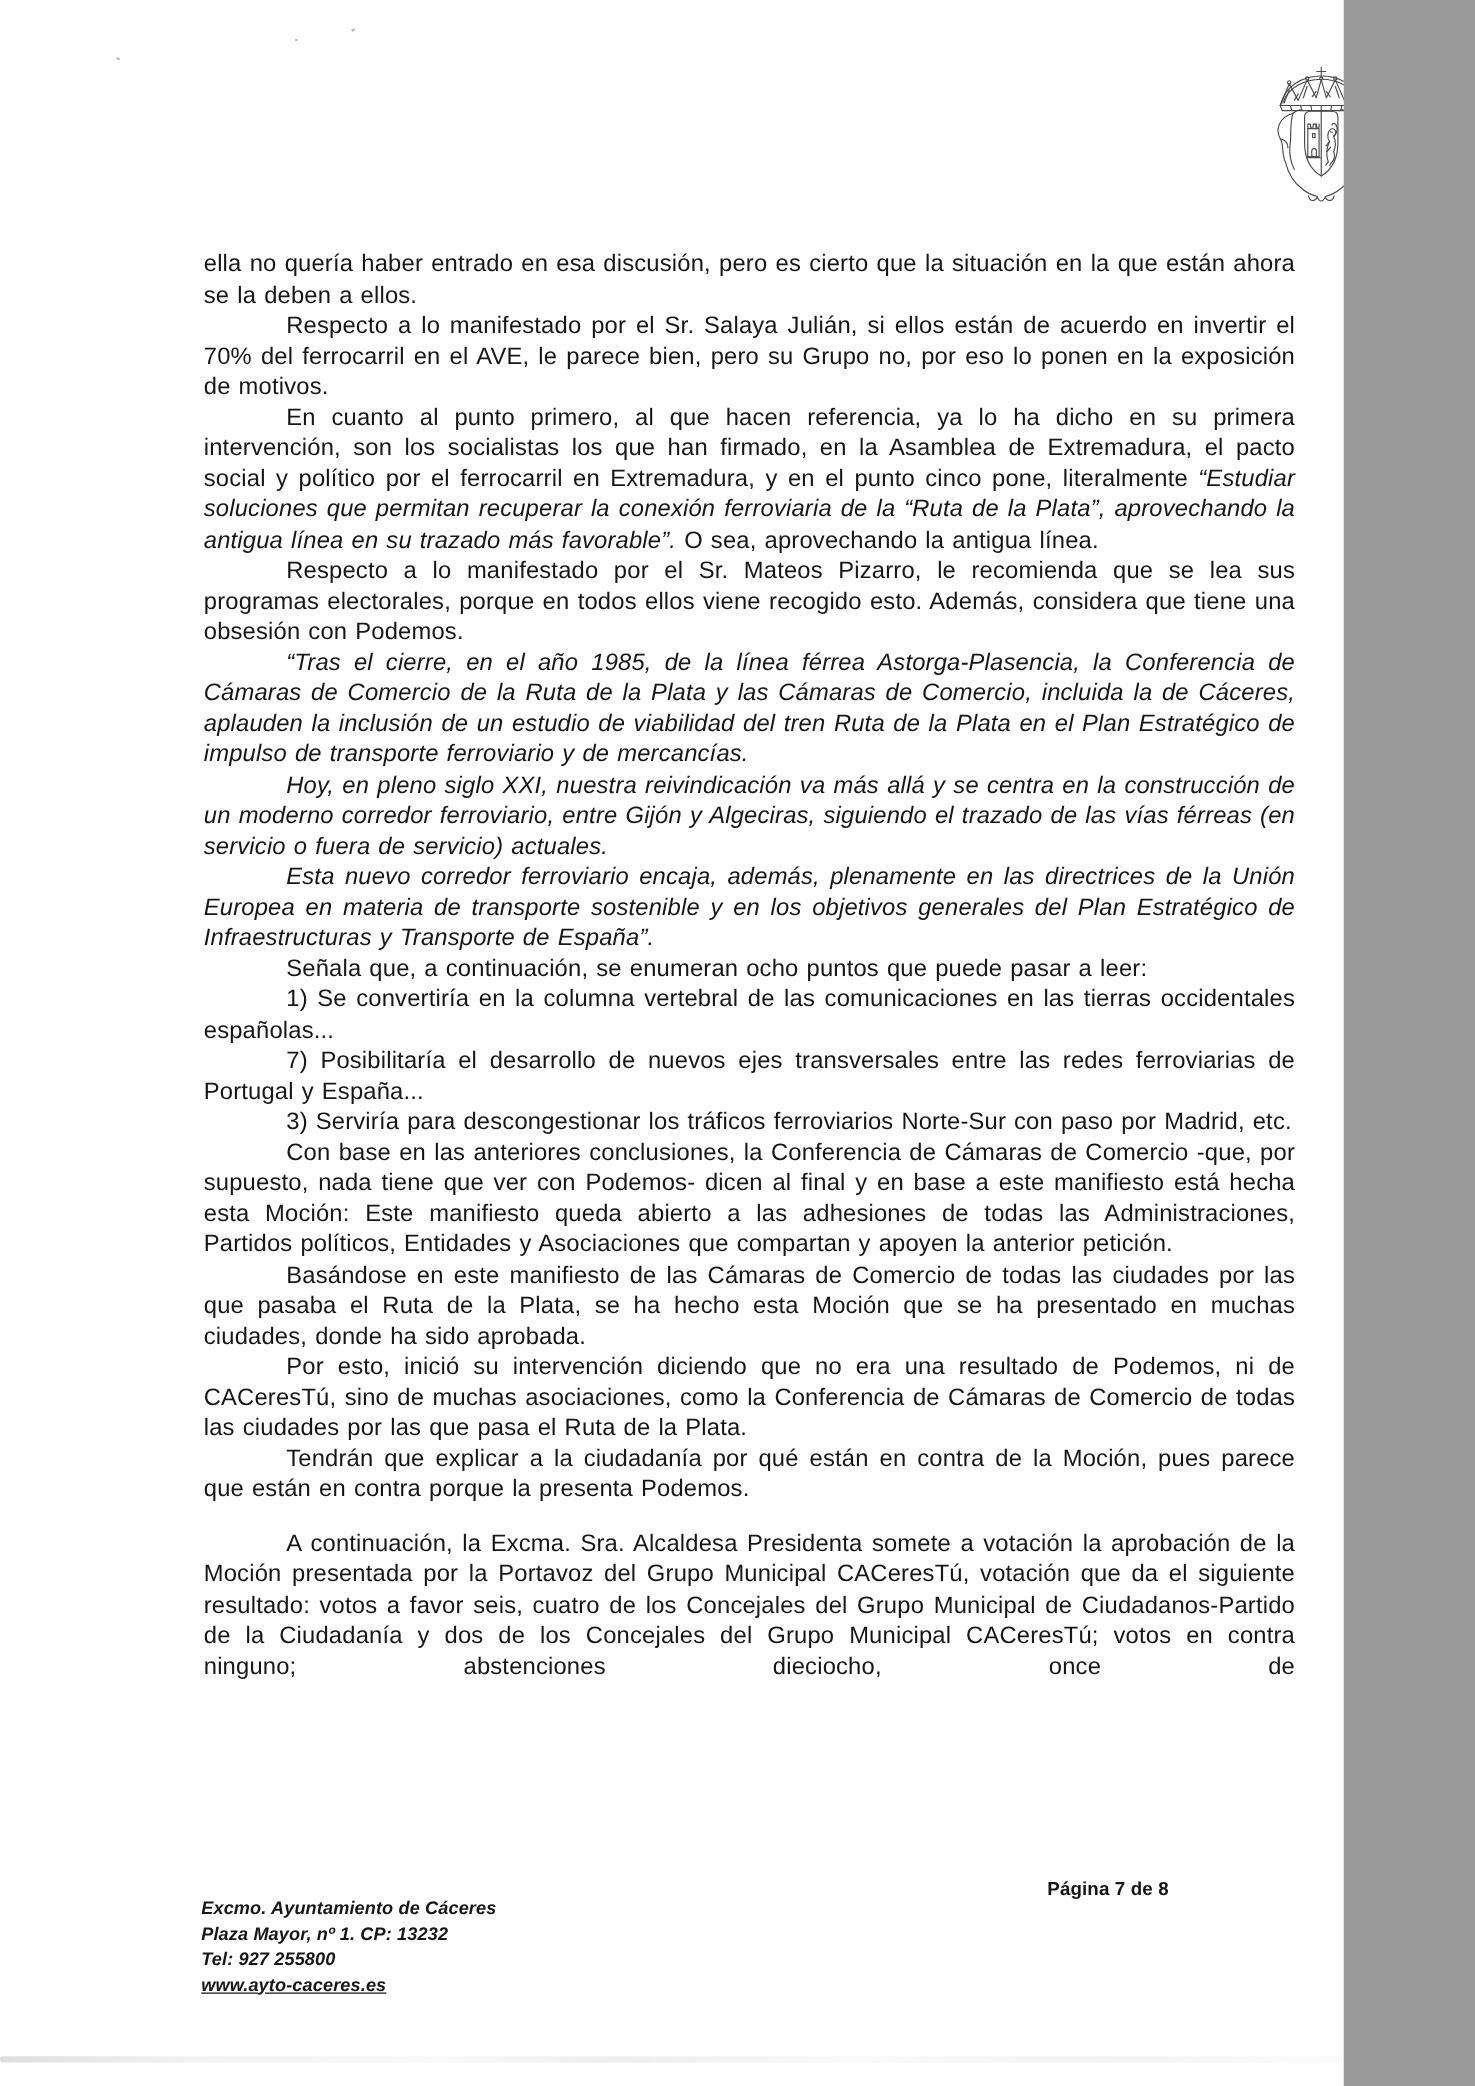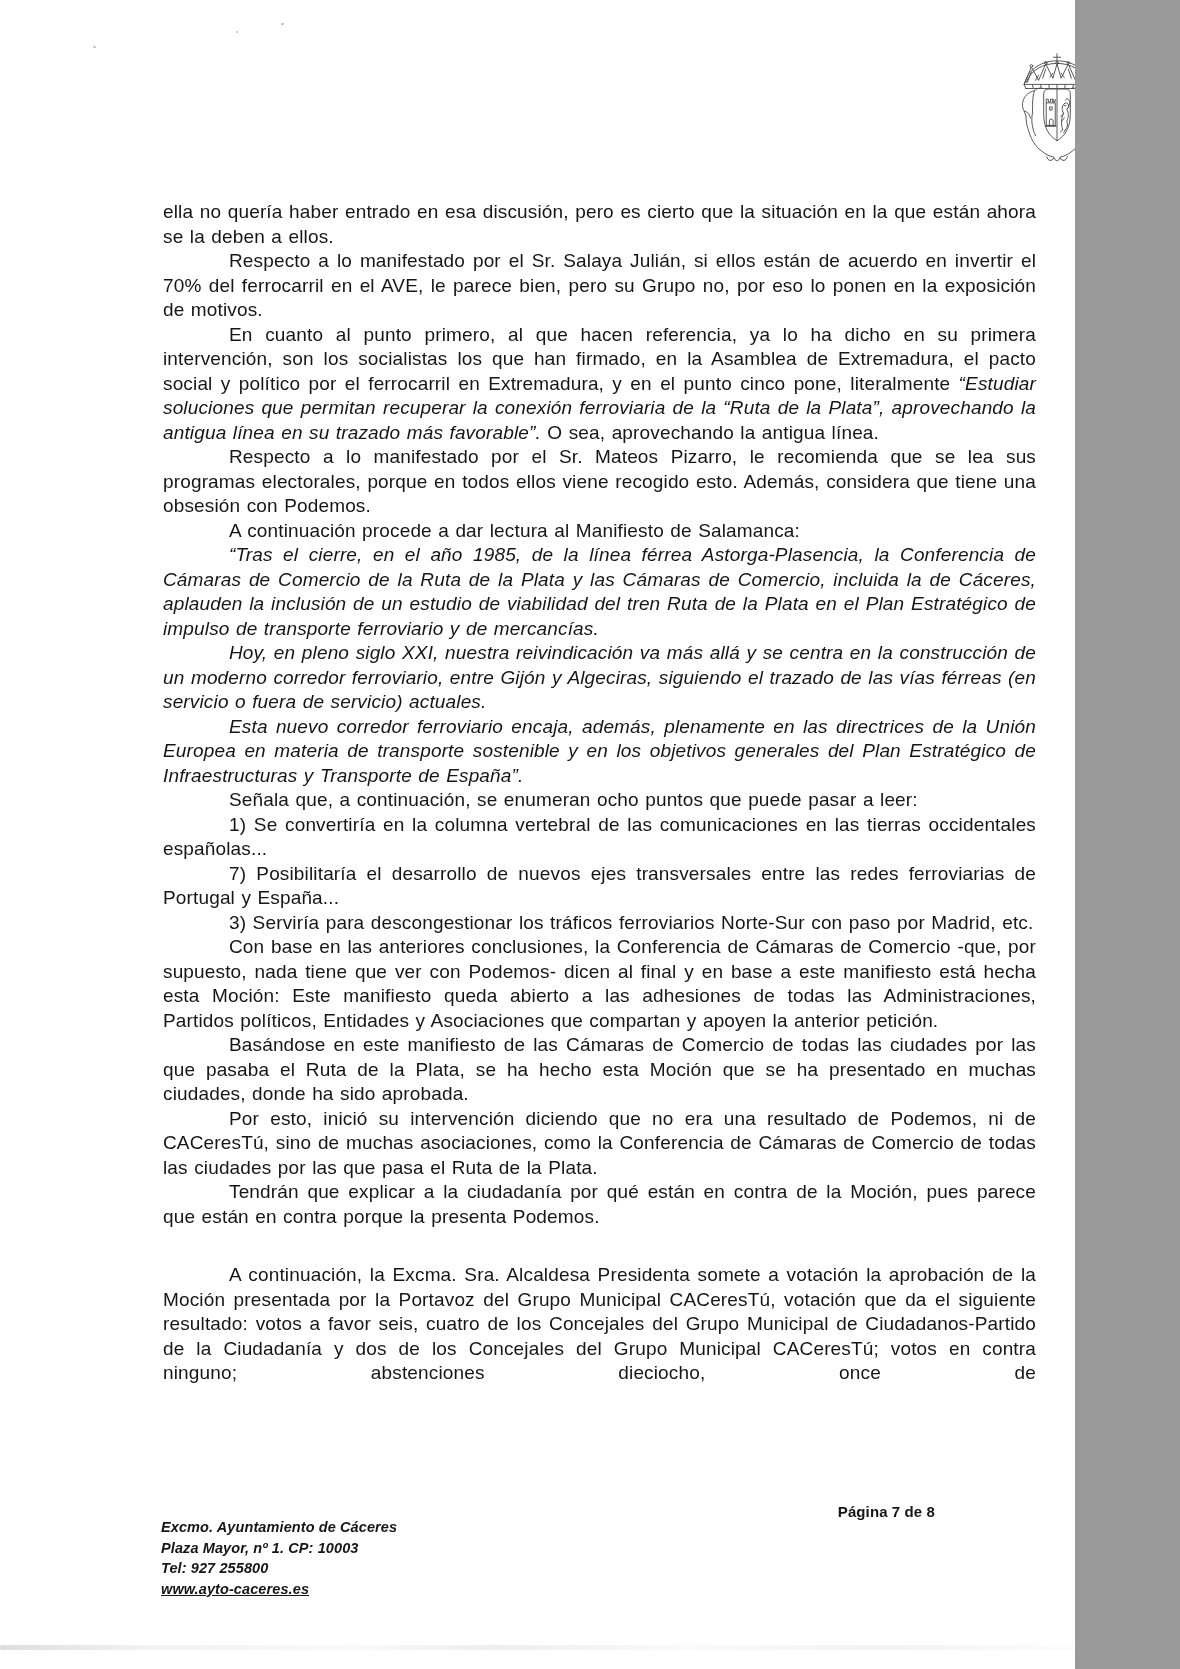--- a/index.html
+++ b/index.html
@@ -17,21 +17,21 @@
   .coat svg{width:100%;height:100%;}
   
   .bodytext{
     position:absolute;left:163px;top:200px;width:873px;
     font-size:19px;line-height:24.5px;
     letter-spacing:0.15px;word-spacing:1px;
     text-align:justify;
   }
   .para{margin:0;}
   .para.indent{text-indent:66px;}
-  .para.space-before{margin-top:34px;}
+  .para.space-before{margin-top:19px;}
   .para.justify-last{text-align-last:justify;}
   .it{font-style:italic;}
   
   .pagenum{
     position:absolute;top:1503px;right:140px;
     font-size:15px;font-weight:bold;letter-spacing:0.1px;
   }
   
   .footerblock{
     position:absolute;left:161px;top:1517px;
@@ -112,38 +112,37 @@
       <path d="M49.6 55.2 C 52.6 52.5, 53.6 48, 51 45.5 C 49.8 44.4, 48.4 45, 48.4 46.3"></path>
       <path d="M47.2 51.5 L48.6 51.9"></path>
     </svg>
   </div>
 
   <main class="bodytext">
       <p class="para"><span>ella no quería haber entrado en esa discusión, pero es cierto que la situación en la que están ahora se la deben a ellos.</span></p>
       <p class="para indent"><span>Respecto a lo manifestado por el Sr. Salaya Julián, si ellos están de acuerdo en invertir el 70% del ferrocarril en el AVE, le parece bien, pero su Grupo no, por eso lo ponen en la exposición de motivos.</span></p>
       <p class="para indent"><span>En cuanto al punto primero, al que hacen referencia, ya lo ha dicho en su primera intervención, son los socialistas los que han firmado, en la Asamblea de Extremadura, el pacto social y político por el ferrocarril en Extremadura, y en el punto cinco pone, literalmente </span><span class="it">“Estudiar soluciones que permitan recuperar la conexión ferroviaria de la “Ruta de la Plata”, aprovechando la antigua línea en su trazado más favorable”.</span><span> O sea, aprovechando la antigua línea.</span></p>
       <p class="para indent"><span>Respecto a lo manifestado por el Sr. Mateos Pizarro, le recomienda que se lea sus programas electorales, porque en todos ellos viene recogido esto. Además, considera que tiene una obsesión con Podemos.</span></p>
-      <p class="para indent"><span>A continuación procede a dar lectura al Manifiesto de Salamanca:</span></p>
       <p class="para indent"><span class="it">“Tras el cierre, en el año 1985, de la línea férrea Astorga-Plasencia, la Conferencia de Cámaras de Comercio de la Ruta de la Plata y las Cámaras de Comercio, incluida la de Cáceres, aplauden la inclusión de un estudio de viabilidad del tren Ruta de la Plata en el Plan Estratégico de impulso de transporte ferroviario y de mercancías.</span></p>
       <p class="para indent"><span class="it">Hoy, en pleno siglo XXI, nuestra reivindicación va más allá y se centra en la construcción de un moderno corredor ferroviario, entre Gijón y Algeciras, siguiendo el trazado de las vías férreas (en servicio o fuera de servicio) actuales.</span></p>
       <p class="para indent"><span class="it">Esta nuevo corredor ferroviario encaja, además, plenamente en las directrices de la Unión Europea en materia de transporte sostenible y en los objetivos generales del Plan Estratégico de Infraestructuras y Transporte de España”.</span></p>
       <p class="para indent"><span>Señala que, a continuación, se enumeran ocho puntos que puede pasar a leer:</span></p>
       <p class="para indent"><span>1) Se convertiría en la columna vertebral de las comunicaciones en las tierras occidentales españolas...</span></p>
       <p class="para indent"><span>7) Posibilitaría el desarrollo de nuevos ejes transversales entre las redes ferroviarias de Portugal y España...</span></p>
       <p class="para indent"><span>3) Serviría para descongestionar los tráficos ferroviarios Norte-Sur con paso por Madrid, etc.</span></p>
       <p class="para indent"><span>Con base en las anteriores conclusiones, la Conferencia de Cámaras de Comercio -que, por supuesto, nada tiene que ver con Podemos- dicen al final y en base a este manifiesto está hecha esta Moción: Este manifiesto queda abierto a las adhesiones de todas las Administraciones, Partidos políticos, Entidades y Asociaciones que compartan y apoyen la anterior petición.</span></p>
       <p class="para indent"><span>Basándose en este manifiesto de las Cámaras de Comercio de todas las ciudades por las que pasaba el Ruta de la Plata, se ha hecho esta Moción que se ha presentado en muchas ciudades, donde ha sido aprobada.</span></p>
       <p class="para indent"><span>Por esto, inició su intervención diciendo que no era una resultado de Podemos, ni de CACeresTú, sino de muchas asociaciones, como la Conferencia de Cámaras de Comercio de todas las ciudades por las que pasa el Ruta de la Plata.</span></p>
       <p class="para indent"><span>Tendrán que explicar a la ciudadanía por qué están en contra de la Moción, pues parece que están en contra porque la presenta Podemos.</span></p>
       <p class="para indent space-before justify-last"><span>A continuación, la Excma. Sra. Alcaldesa Presidenta somete a votación la aprobación de la Moción presentada por la Portavoz del Grupo Municipal CACeresTú, votación que da el siguiente resultado: votos a favor seis, cuatro de los Concejales del Grupo Municipal de Ciudadanos-Partido de la Ciudadanía y dos de los Concejales del Grupo Municipal CACeresTú; votos en contra ninguno; abstenciones dieciocho, once de</span></p>
     </main>
 
   <div class="pagenum">Página 7 de 8</div>
 
   <footer class="footerblock">
     <div>Excmo. Ayuntamiento de Cáceres</div>
-    <div>Plaza Mayor, nº 1.  CP: 10003</div>
+    <div>Plaza Mayor, nº 1.  CP: 13232</div>
     <div>Tel: 927 255800</div>
     <div><a href="#" class="weblink">www.ayto-caceres.es</a></div>
   </footer>
 
   <div class="bottom-shadow"></div>
 </div>
 
 </body></html>

